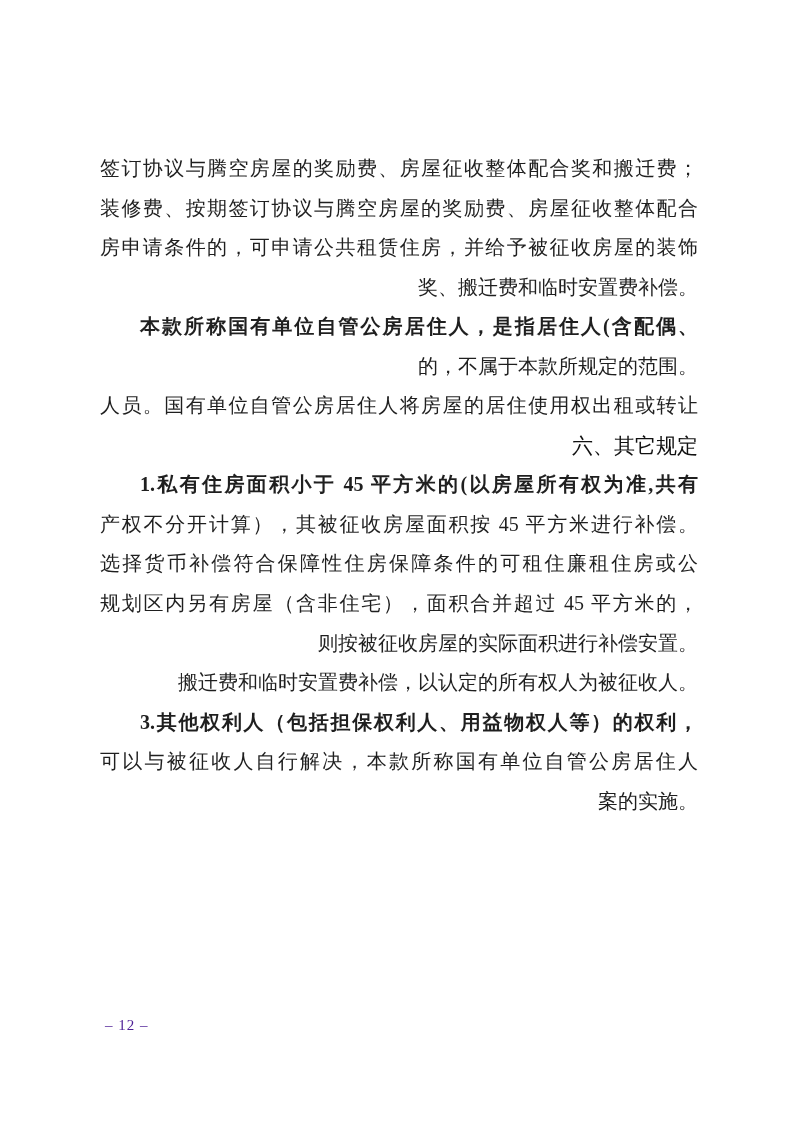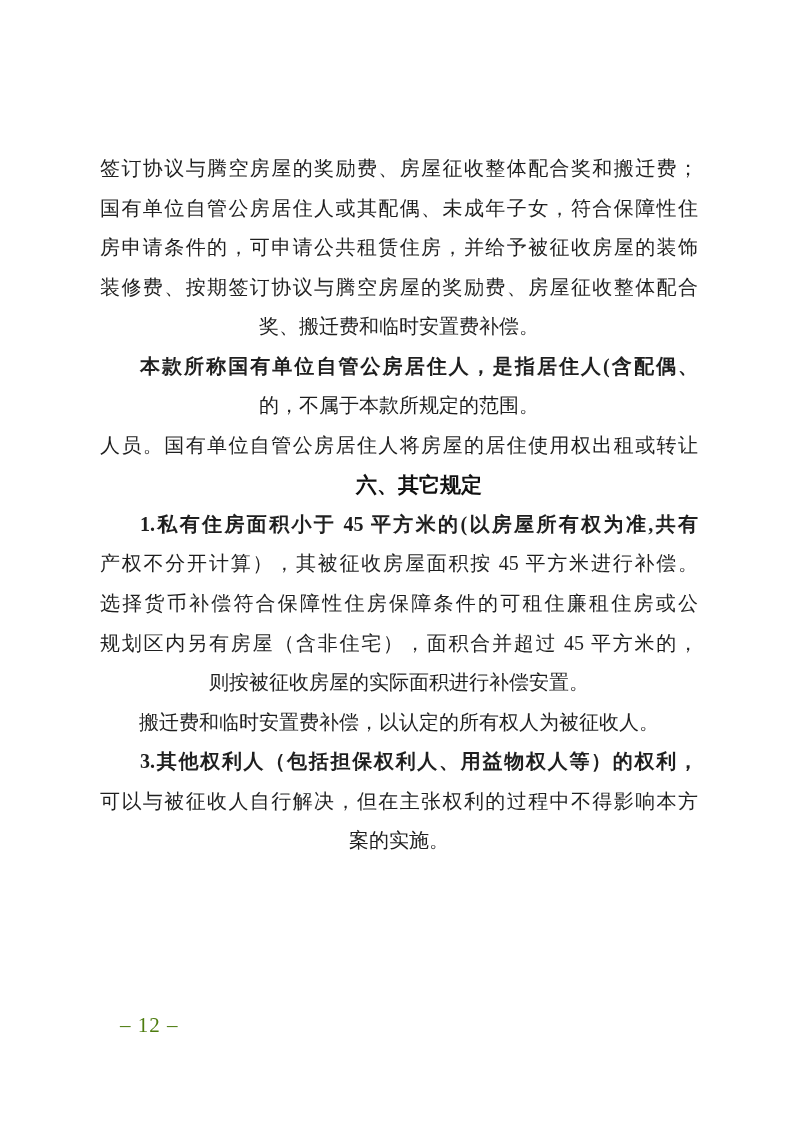--- a/index.html
+++ b/index.html
@@ -21,72 +21,70 @@
     left: 100px;
     top: 149px;
     width: 598px;
   }
   .line {
     margin: 0;
     padding: 0;
     font-size: 20px;
     height: 39.55px;
     line-height: 39.55px;
-    text-align: center;
+    text-align: right;
     white-space: normal;
     overflow: visible;
   }
   
   .fill {
     text-align: justify;
     text-align-last: justify;
   }
   
   .indent {
     padding-left: 40px;
     font-weight: bold;
   }
   
   .heading {
     font-family: "Liberation Sans", sans-serif;
-    font-weight: bold;
+    font-weight: normal;
     font-size: 21px;
     color: #111111;
   }
   .page-number {
     position: absolute;
     left: 105px;
     top: 1012px;
-    font-size: 21px;
+    font-size: 15px;
     line-height: 26px;
-    color: #4d7c0f;
+    color: #4c1d95;
     font-family: "Liberation Serif", serif;
     letter-spacing: 1px;
-    margin-left: 15px;
   }
 </style>
 </head>
 <body>
 
 <div class="page">
   <main class="content">
     <p class="line fill">签订协议与腾空房屋的奖励费、房屋征收整体配合奖和搬迁费；</p>
-    <p class="line fill">国有单位自管公房居住人或其配偶、未成年子女，符合保障性住</p>
+    <p class="line fill">装修费、按期签订协议与腾空房屋的奖励费、房屋征收整体配合</p>
     <p class="line fill">房申请条件的，可申请公共租赁住房，并给予被征收房屋的装饰</p>
-    <p class="line fill">装修费、按期签订协议与腾空房屋的奖励费、房屋征收整体配合</p>
     <p class="line">奖、搬迁费和临时安置费补偿。</p>
     <p class="line indent fill">本款所称国有单位自管公房居住人，是指居住人(含配偶、</p>
     <p class="line">的，不属于本款所规定的范围。</p>
     <p class="line fill">人员。国有单位自管公房居住人将房屋的居住使用权出租或转让</p>
     <p class="line indent heading">六、其它规定</p>
     <p class="line indent fill">1.私有住房面积小于 45 平方米的(以房屋所有权为准,共有</p>
     <p class="line fill">产权不分开计算），其被征收房屋面积按 45 平方米进行补偿。</p>
     <p class="line fill">选择货币补偿符合保障性住房保障条件的可租住廉租住房或公</p>
     <p class="line fill">规划区内另有房屋（含非住宅），面积合并超过 45 平方米的，</p>
     <p class="line">则按被征收房屋的实际面积进行补偿安置。</p>
     <p class="line">搬迁费和临时安置费补偿，以认定的所有权人为被征收人。</p>
     <p class="line indent fill">3.其他权利人（包括担保权利人、用益物权人等）的权利，</p>
-    <p class="line fill">可以与被征收人自行解决，但在主张权利的过程中不得影响本方</p>
+    <p class="line fill">可以与被征收人自行解决，本款所称国有单位自管公房居住人</p>
     <p class="line">案的实施。</p>
   </main>
 
   <div class="page-number">– 12 –</div>
 </div>
 
 </body></html>

